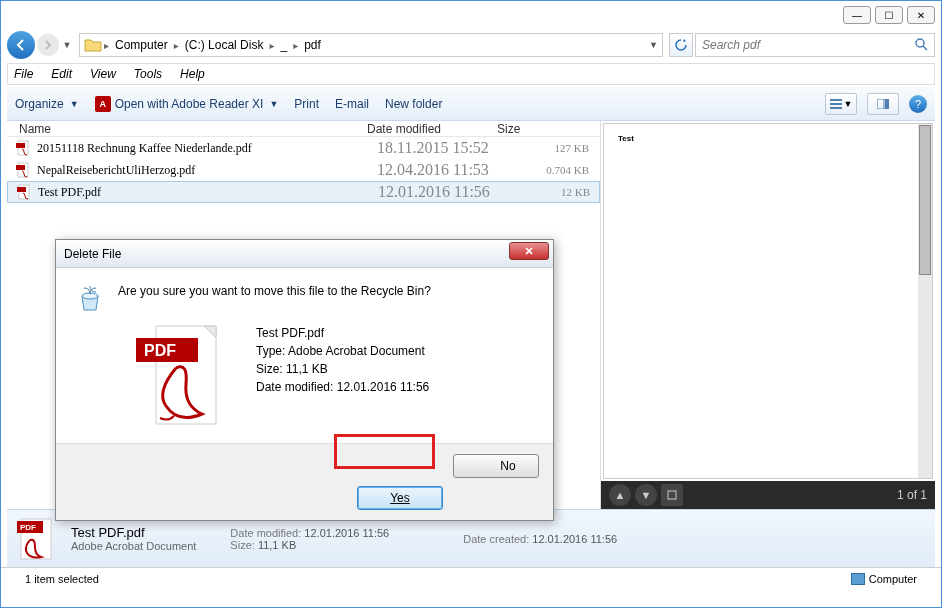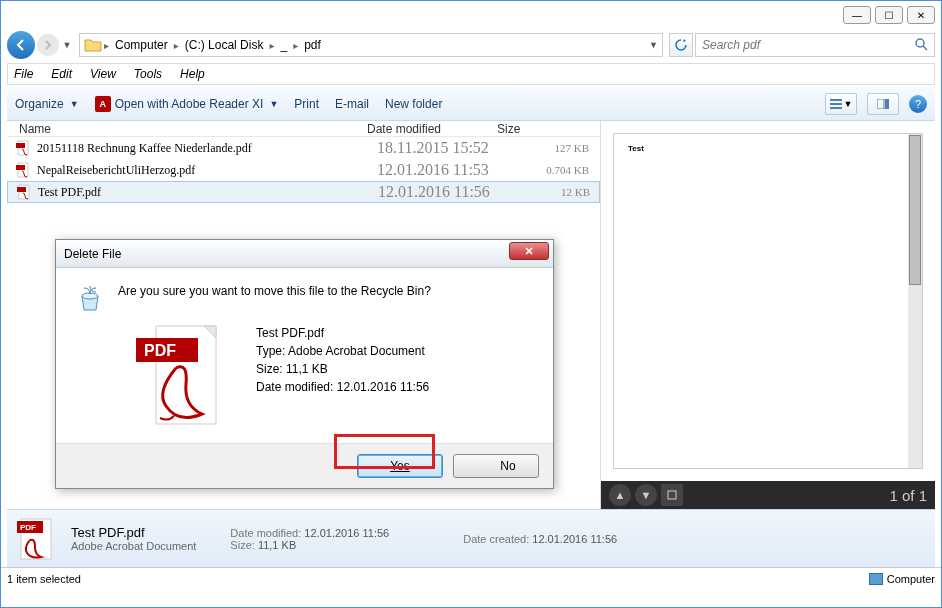--- a/index.html
+++ b/index.html
@@ -34,50 +34,50 @@
 .col-name { width: 360px; padding-left: 12px; cursor: pointer; }
 .col-date { width: 130px; cursor: pointer; }
 .col-size { width: 90px; cursor: pointer; }
 .file-row { display: flex; height: 22px; align-items: center; padding-left: 8px; font-family: Liberation Serif, serif; }
 .file-row.selected { background: #e8f0f8; border: 1px solid #a8c8e8; }
 .pdf-small-icon { width: 16px; height: 16px; display: inline-flex; align-items: center; justify-content: center; margin-right: 6px; }
 .fr-name { width: 340px; }
 .fr-date { width: 130px; color: #888; font-size: 16px; }
 .fr-size { width: 90px; text-align: right; color: #888; font-size: 11px; padding-right: 8px; }
 .preview-panel { width: 335px; background: #fff; border-left: 1px solid #ddd; display: flex; flex-direction: column; }
-.preview-doc { flex: 1; background: #fff; border: 1px solid #ccc; margin: 12px; position: relative; }
+.preview-doc { flex: 1; background: #fff; border: 1px solid #ccc; margin: 2px; position: relative; }
 .preview-text { position: absolute; top: 10px; left: 14px; font-size: 8px; font-weight: bold; }
 .preview-scroll { position: absolute; right: 0; top: 0; bottom: 0; width: 14px; background: #e8e8e8; }
 .preview-thumb { position: absolute; right: 1px; top: 1px; width: 12px; height: 150px; background: #c0c0c0; border: 1px solid #888; }
 .preview-bar { height: 28px; background: #2a2a2a; display: flex; align-items: center; padding: 0 8px; color: #ccc; gap: 4px; }
 .pv-btn { width: 22px; height: 22px; border-radius: 50%; background: #444; display: flex; align-items: center; justify-content: center; font-size: 11px; }
-.page-of { margin-left: auto; font-size: 15px; text-align: right; }
+.page-of { margin-left: auto; font-size: 12px; text-align: right; }
 .details-bar { height: 58px; background: linear-gradient(#f0f6fc,#e0ecf8); border-top: 1px solid #c8d8e8; margin: 0 6px; display: flex; align-items: center; padding: 4px 10px; gap: 14px; }
 .det-icon { width: 40px; height: 48px; }
 .det-info { display: flex; flex-direction: column; }
 .det-title { font-size: 13px; }
 .det-sub { color: #666; font-size: 11px; }
 .det-meta { display: flex; flex-direction: column; color: #555; font-size: 11px; margin-left: 20px; }
 .det-meta .lbl { color: #777; }
-.statusbar { height: 22px; border-top: 1px solid #ccc; display: flex; align-items: center; padding: 0 6px; margin: 0; font-size: 11px; }
+.statusbar { height: 22px; border-top: 1px solid #ccc; display: flex; align-items: center; padding: 0 24px; margin: 0; font-size: 11px; }
 .status-right { margin-left: auto; display: flex; align-items: center; gap: 4px; }
 .comp-icon { width: 14px; height: 12px; background: #5a9fd4; border: 1px solid #3070a0; display: inline-block; }
 
 .dialog { position: absolute; left: 54px; top: 238px; width: 499px; background: #f0f0f0; border: 1px solid #888; box-shadow: 2px 2px 10px rgba(0,0,0,0.3); }
 .dlg-title { height: 28px; background: linear-gradient(#fff,#e0e8f0); border-bottom: 1px solid #ccc; display: flex; align-items: center; padding: 0 8px; font-size: 12px; position: relative; }
 .dlg-close { position: absolute; right: 4px; top: 2px; width: 40px; height: 18px; background: linear-gradient(#e89090,#c83030); border: 1px solid #803030; border-radius: 3px; display: flex; align-items: center; justify-content: center; color: #fff; font-size: 11px; font-weight: bold; }
 .dlg-body { padding: 14px 18px 10px 18px; display: flex; gap: 12px; background: #fff; }
 .dlg-body2 { padding: 0 18px 14px 60px; display: flex; gap: 20px; background: #fff; }
 .recycle-icon { width: 32px; height: 32px; flex-shrink: 0; }
 .dlg-msg { font-size: 12px; padding-top: 2px; }
 .big-pdf-icon { width: 120px; height: 105px; flex-shrink: 0; }
 .file-info { font-size: 12px; line-height: 1.5; }
 .dlg-buttons { background: #f0f0f0; border-top: 1px solid #ddd; padding: 10px 14px; display: flex; justify-content: flex-end; gap: 10px; }
 .dlg-btn { width: 86px; height: 24px; border: 1px solid #888; border-radius: 3px; background: linear-gradient(#fafafa,#e0e0e0); font-size: 12px; cursor: pointer; }
-.dlg-btn.focus { border: 1px solid #3a8ad0; box-shadow: inset 0 0 0 1px #6ab0e8; background: linear-gradient(#eaf4fc,#c8e4f8); }
+.dlg-btn.focus { border: 1px solid #3a8ad0; box-shadow: inset 0 0 0 1px #6ab0e8; background: linear-gradient(#eaf4fc,#c8e4f8); margin-top: 32px; }
 .highlight-box { position: absolute; border: 3px solid #e02020; pointer-events: none; }
 </style>
 </head>
 <body>
 
 <div class="titlebar">
   <div class="win-btn">
       <span>—</span>
     </div>
   <div class="win-btn">
@@ -197,21 +197,21 @@
         </div>
         <div class="file-row">
     <span class="pdf-small-icon">
       <svg width="16" height="16" viewBox="0 0 16 16">
               <rect x="3" y="1" width="10" height="14" fill="#fff" stroke="#ccc"></rect>
               <rect x="1" y="3" width="9" height="5" fill="#b30000"></rect>
               <path d="M7 9 q2 0 2 3 q0 3 3 3" stroke="#b30000" fill="none"></path>
             </svg>
     </span>
     <span class="fr-name">NepalReiseberichtUliHerzog.pdf</span>
-    <span class="fr-date">12.01.2016 11:53</span>
+    <span class="fr-date">12.04.2016 11:53</span>
     <span class="fr-size">0.704 KB</span>
         </div>
         <div class="file-row selected">
     <span class="pdf-small-icon">
       <svg width="16" height="16" viewBox="0 0 16 16">
               <rect x="3" y="1" width="10" height="14" fill="#fff" stroke="#ccc"></rect>
               <rect x="1" y="3" width="9" height="5" fill="#b30000"></rect>
               <path d="M7 9 q2 0 2 3 q0 3 3 3" stroke="#b30000" fill="none"></path>
             </svg>
     </span>

